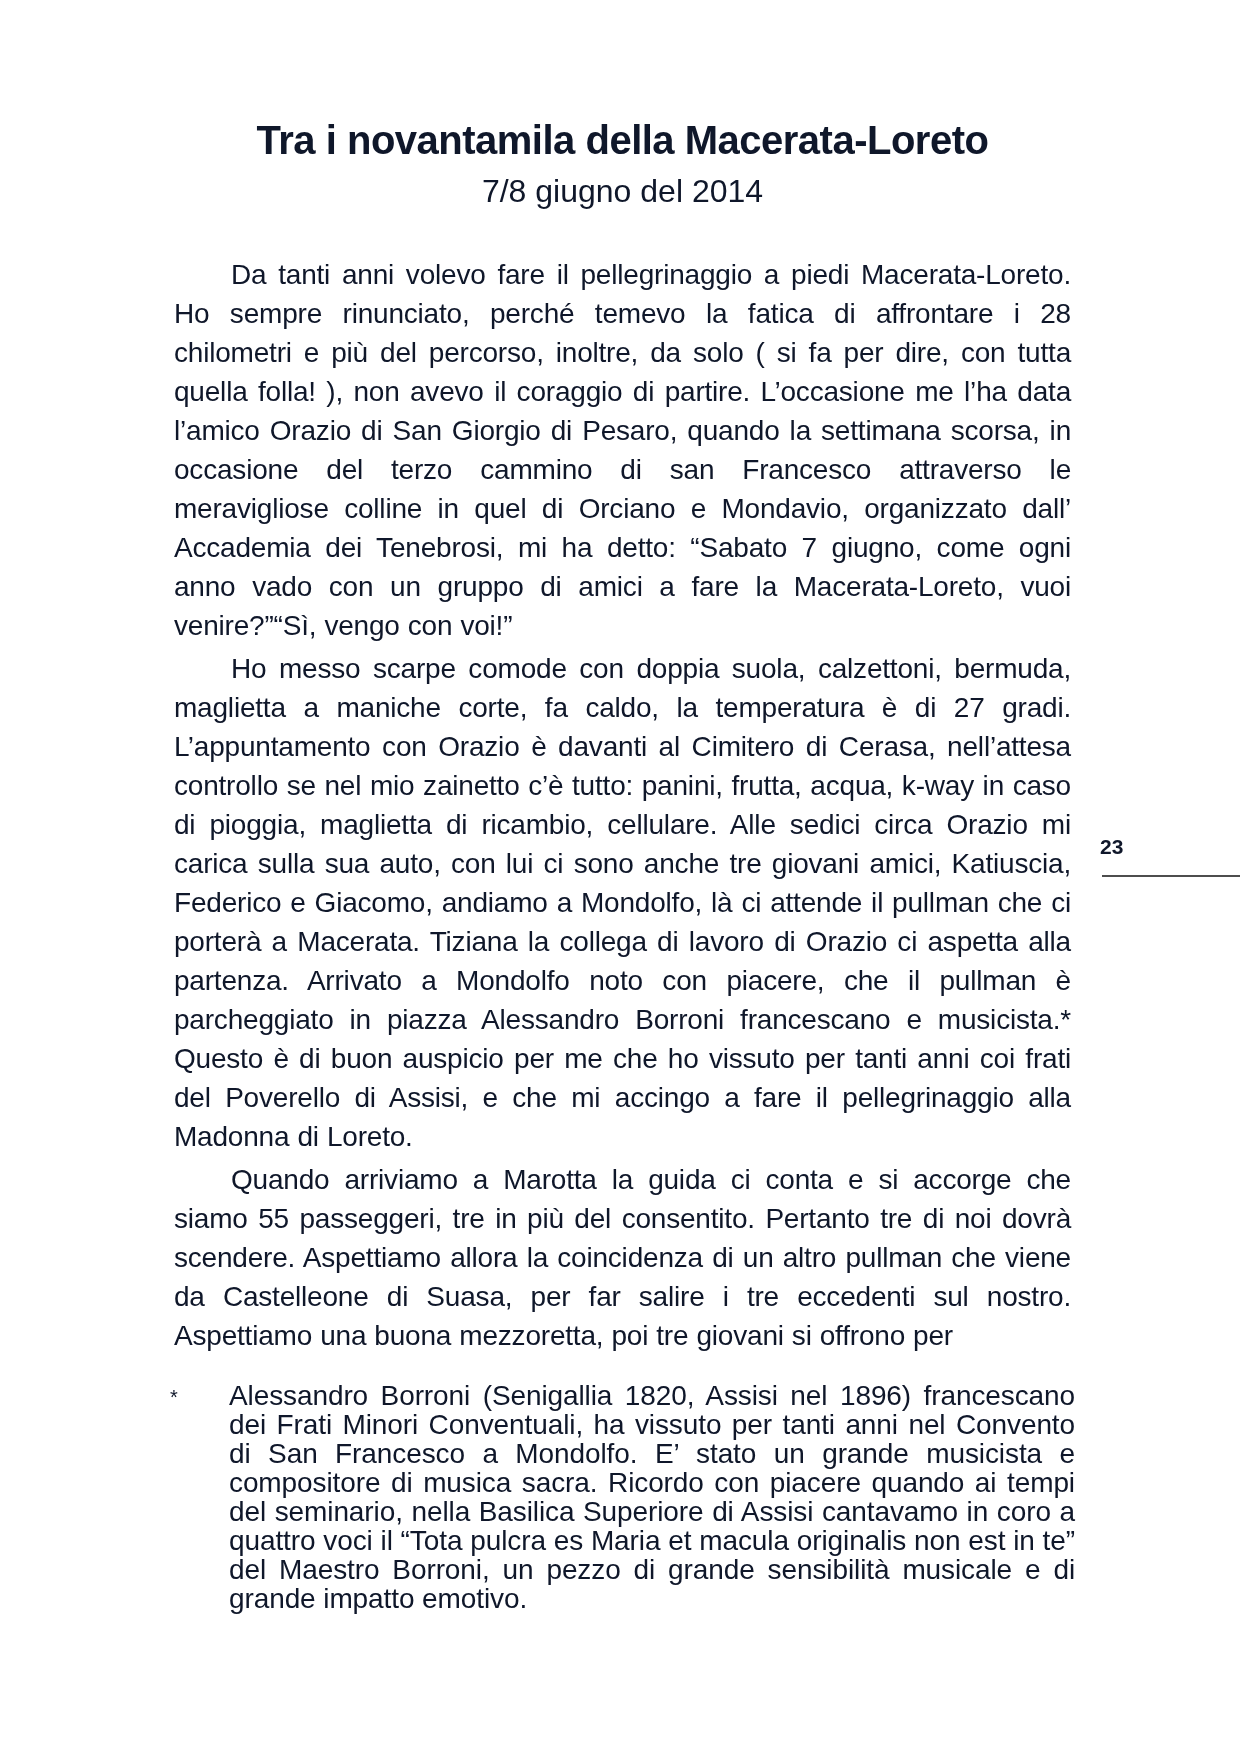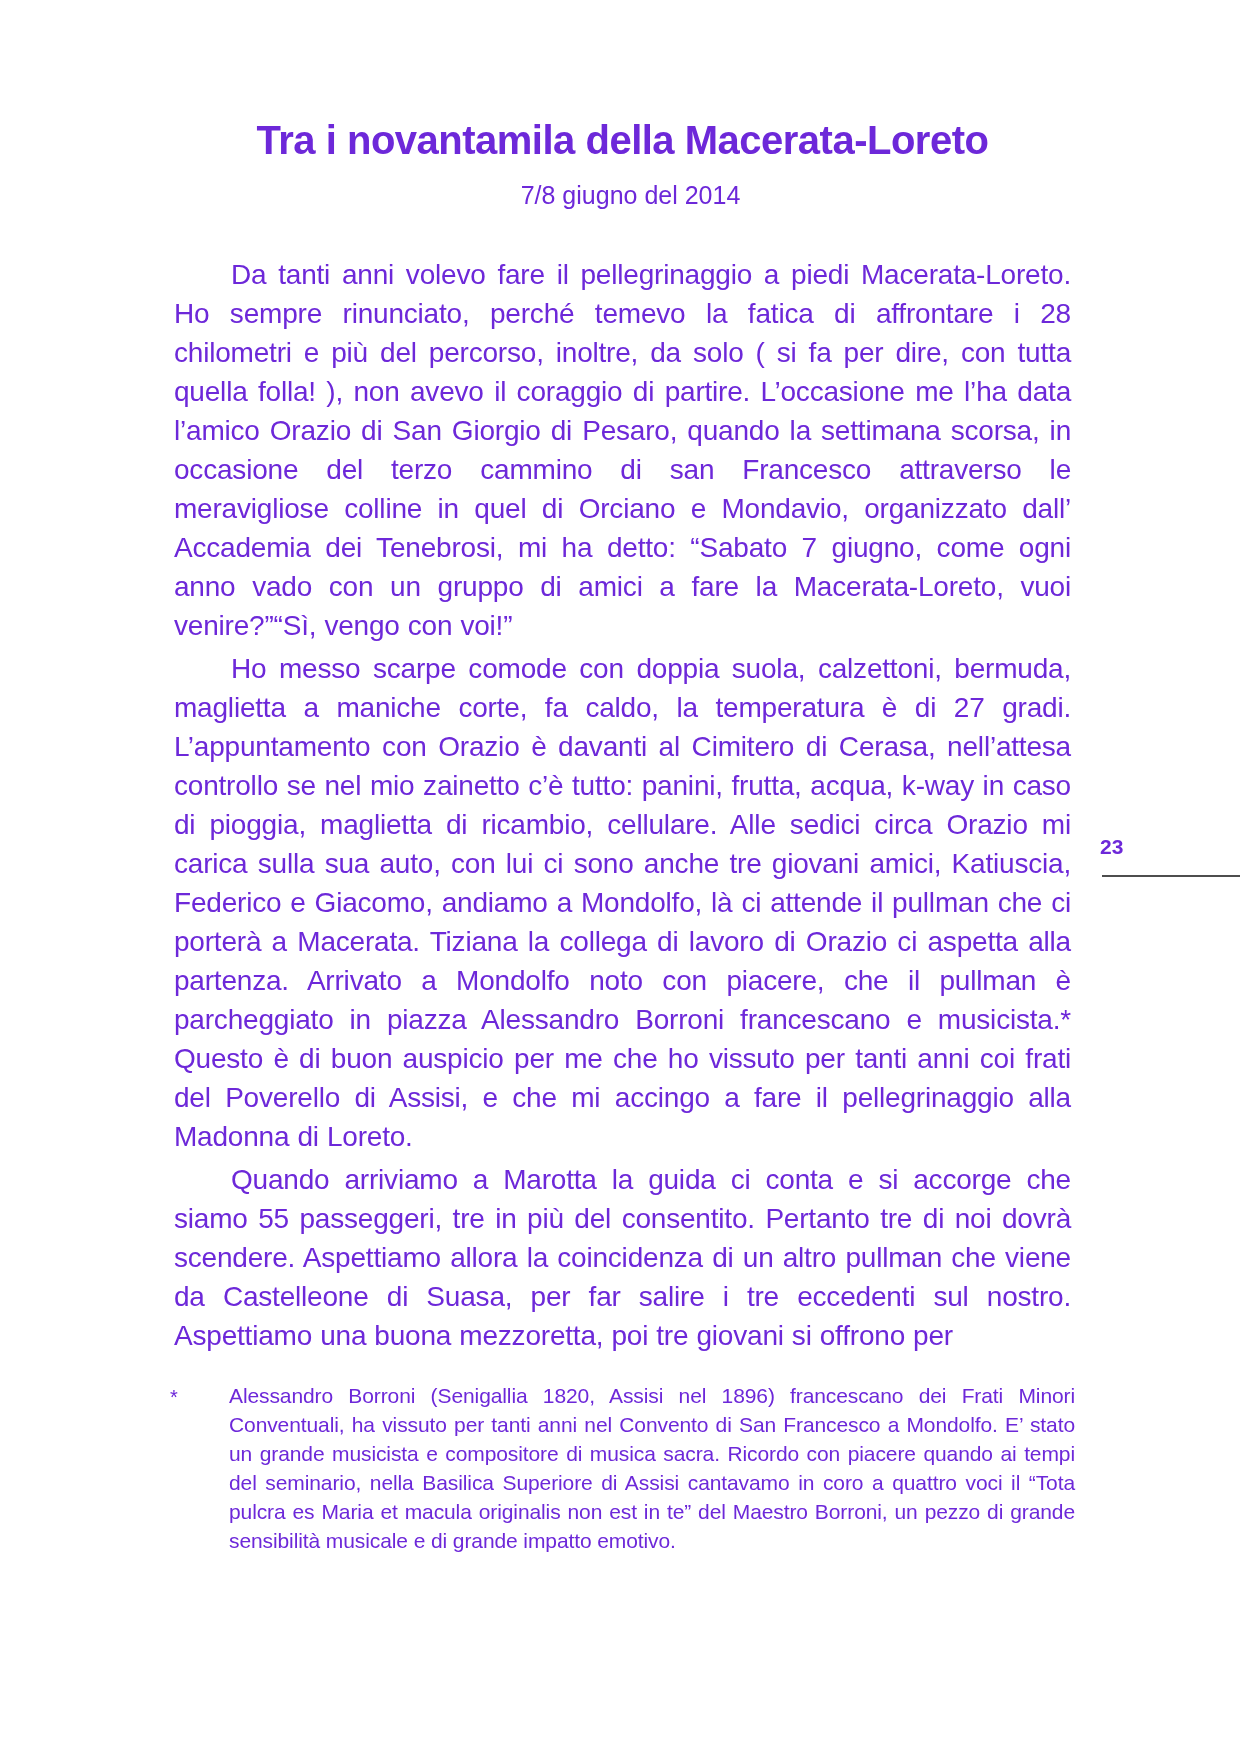--- a/index.html
+++ b/index.html
@@ -6,21 +6,21 @@
     margin: 0;
     padding: 0;
     background: #ffffff;
   }
   .page {
     position: relative;
     width: 1240px;
     height: 1754px;
     background: #ffffff;
     font-family: "Liberation Sans", sans-serif;
-    color: #6d28d9;
+    color: #0f172a;
     overflow: hidden;
   }
   .content {
     position: absolute;
     left: 170px;
     top: 0;
     width: 905px;
     height: 100%;
   }
   .doc-title {
@@ -34,23 +34,23 @@
     line-height: 1.1;
     font-weight: bold;
     letter-spacing: -0.5px;
     white-space: nowrap;
   }
   .doc-subtitle {
     position: absolute;
     top: 172px;
     left: 0;
     width: 100%;
-    margin: 8px;
+    margin: 0;
     text-align: center;
-    font-size: 25px;
+    font-size: 32px;
     line-height: 1.2;
     font-weight: normal;
   }
   .body-text {
     position: absolute;
     top: 251px;
     left: 0;
     width: 905px;
   }
   .para {
@@ -72,21 +72,21 @@
   }
   .fn-marker {
     flex: 0 0 59px;
     width: 59px;
     font-size: 20px;
     line-height: 29px;
     padding-top: 2px;
   }
   .fn-text {
     flex: 1 1 auto;
-    font-size: 21px;
+    font-size: 28px;
     line-height: 29px;
     text-align: justify;
     letter-spacing: -0.1px;
   }
   .pagenum-block {
     position: absolute;
     left: 1100px;
     top: 833px;
   }
   .pagenum {

